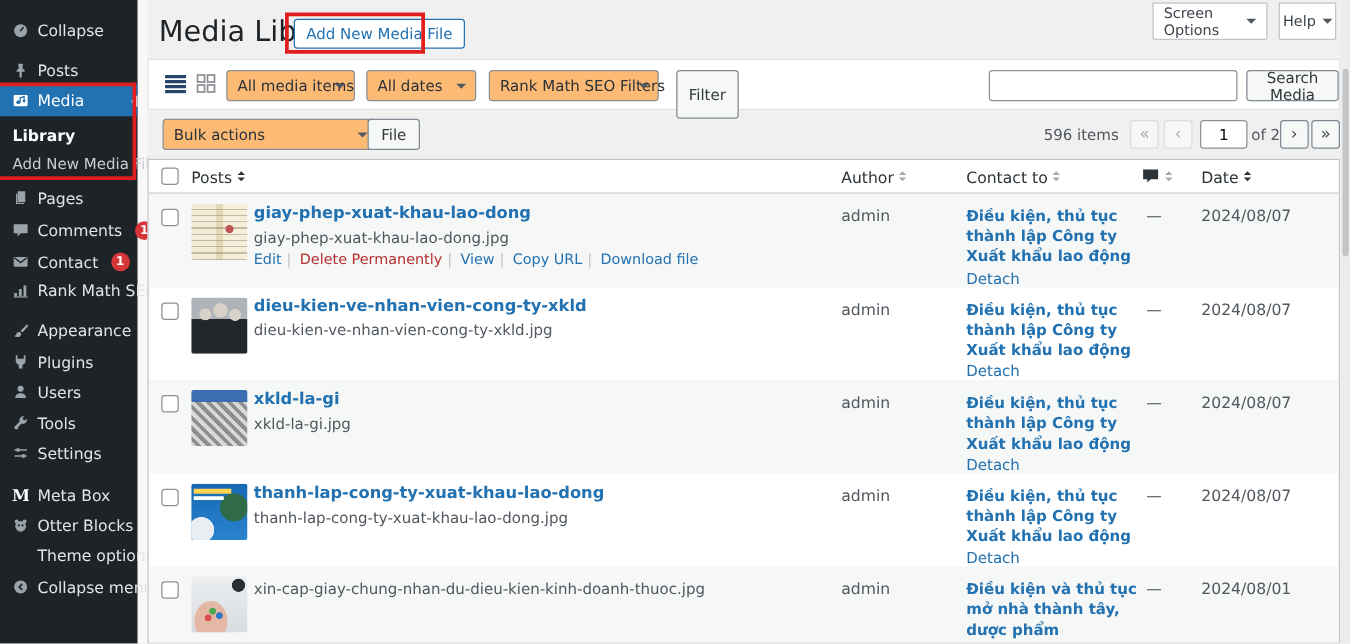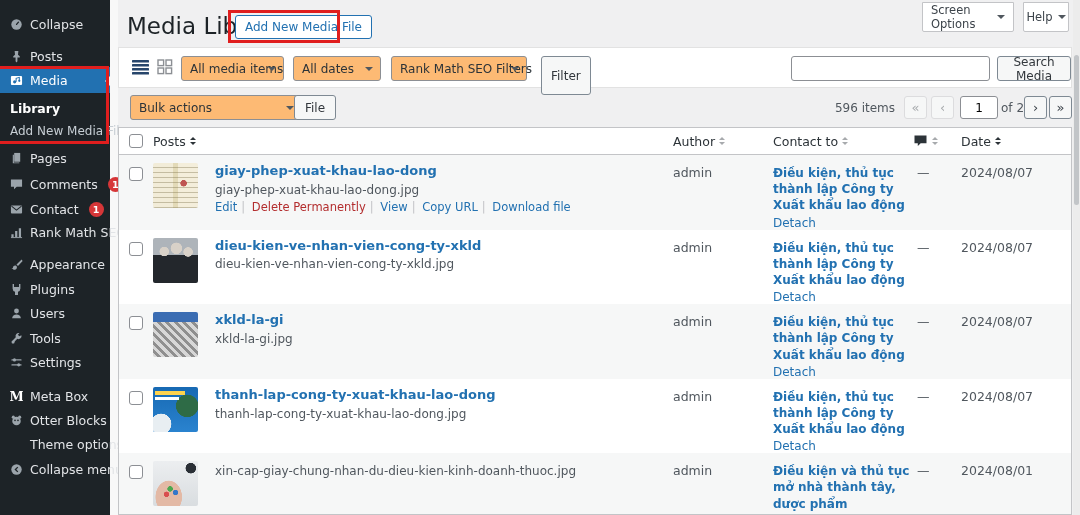--- a/index.html
+++ b/index.html
@@ -67,21 +67,21 @@
   .sort i { display:block; width:0; height:0; border:3.5px solid transparent; }
   .sort .up { border-bottom-color:#a7aaad; border-top-width:0; }
   .sort .dn { border-top-color:#a7aaad; border-bottom-width:0; }
   .sort.dark .up { border-bottom-color:#2c3338; } .sort.dark .dn { border-top-color:#2c3338; }
   .cb { width:14px; height:14px; border:1px solid #8c8f94; border-radius:3px; background:#fff; cursor:pointer; }
   #thead .cb { margin:0 auto; }
   .trow { min-height:61px; align-items:start; }
   .trow.alt { background:#f6f7f7; }
   .trow .cb { margin:12px auto 0; }
   .thumb { width:45px; height:45px; margin-top:8px; border-radius:2px; cursor:pointer; background-repeat:no-repeat; background-size:cover; }
-  .fcell { padding:8px 10px 6px 0;margin-left:12px; }
+  .fcell { padding:8px 10px 6px 0; }
   .ftitle { font-size:13px; font-weight:bold; color:#2271b1; cursor:pointer; line-height:1.3; }
   .fname { font-size:12px; color:#50575e; margin-top:3px; }
   .row-actions { font-size:11.5px; margin-top:3px; color:#c3c4c7; }
   .row-actions span { color:#2271b1; cursor:pointer; }
   .row-actions span.del { color:#b32d2e; }
   .row-actions span + span::before { content:"| "; color:#c3c4c7; margin:0 3px 0 4px; cursor:default; }
   .acell, .dcell, .ccell { font-size:12.5px; color:#50575e; padding-top:10px; }
   .ucell { padding-top:10px; }
   .ulink { font-size:12px; font-weight:bold; color:#2271b1; line-height:1.35; cursor:pointer; }
   .detach { font-size:12px; color:#2271b1; margin-top:2px; cursor:pointer; }

